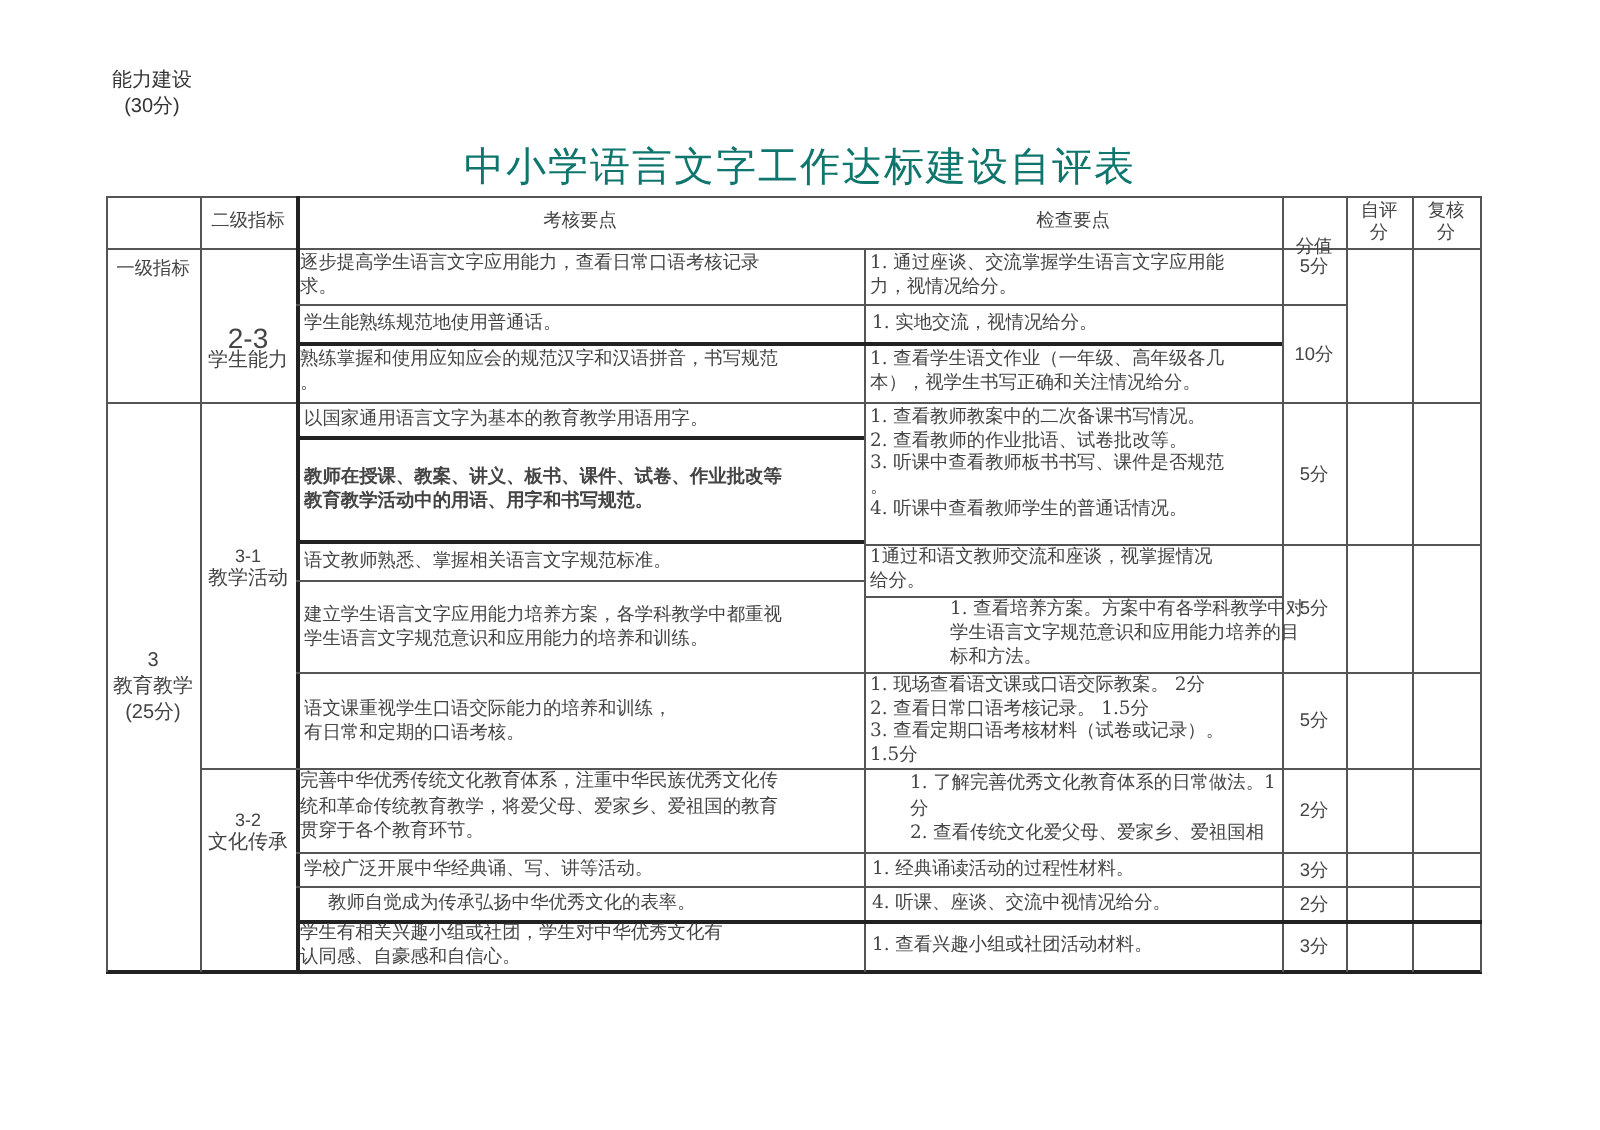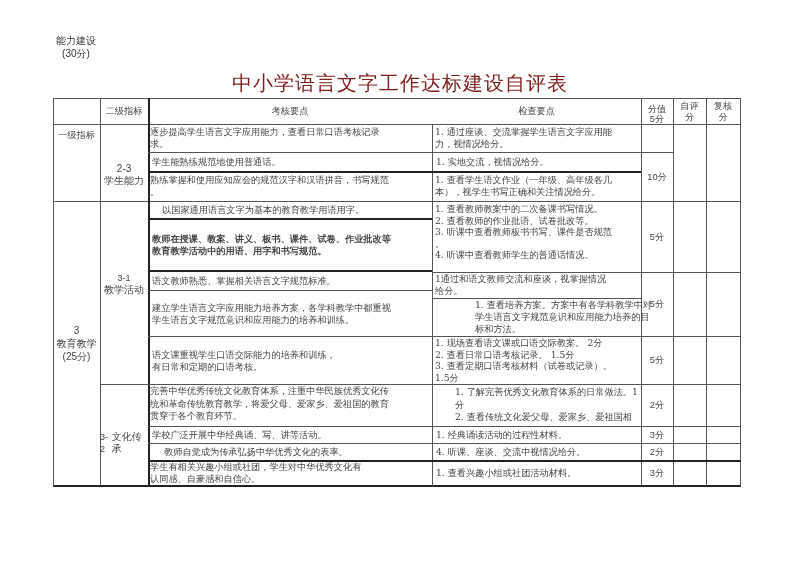--- a/index.html
+++ b/index.html
@@ -1,20 +1,20 @@
 <!DOCTYPE html>
 <html><head>
 <meta charset="utf-8">
 <style>
   html, body { margin:0; padding:0; }
   body { width:800px; height:565px; background:#ffffff; position:relative; overflow:hidden;
          font-family:"DejaVu Serif","Liberation Serif",serif; color:#333; }
   .abs { position:absolute; }
   .sec-label { left:56px; top:34px; font-size:10px; line-height:13px; color:#333; text-align:center; width:40px; }
-  .title { left:0; width:800px; top:70px; text-align:center; font-size:20px; color:#7f1d1d; letter-spacing:1px; }
+  .title { left:0; width:800px; top:70px; text-align:center; font-size:20px; color:#0f766e; letter-spacing:1px; }
   .cell { position:absolute; box-sizing:border-box; font-size:9.2px; line-height:12px; color:#444; }
   .hline { position:absolute; height:0; border-top:1px solid #555; }
   .vline { position:absolute; width:0; border-left:1px solid #555; }
   .thick-v { border-left:2px solid #222; }
   .thick-h { border-top:2px solid #222; }
   .center { display:flex; align-items:center; justify-content:center; text-align:center; }
   .left { padding-left:3px; display:flex; align-items:center; }
   .txt { white-space:pre-line; }
   .sans { font-family:"Liberation Sans","DejaVu Sans",sans-serif; }
 </style>
@@ -68,30 +68,30 @@
 
   <div class="hline" style="left:148px;top:426px;width:593px;"></div>
   <div class="hline" style="left:148px;top:443px;width:593px;"></div>
   <div class="hline thick-h" style="left:148px;top:460px;width:593px;"></div>
 
   <div class="cell center" style="left:53px;top:98px;width:47px;height:26px;margin-top:24px;">一级指标</div>
   <div class="cell center" style="left:100px;top:98px;width:48px;height:26px;">二级指标</div>
   <div class="cell center" style="left:148px;top:98px;width:284px;height:26px;">考核要点</div>
   <div class="cell center" style="left:432px;top:98px;width:209px;height:26px;">检查要点</div>
   <div class="cell" style="left:641px;top:98px;width:32px;height:26px;text-align:center;">
-    <div style="padding-top:5px;font-family:Liberation Serif, serif;">分值</div>
+    <div style="padding-top:19px;font-family:Liberation Serif, serif;">分值</div>
     <div class="sans" style="line-height:8px;">5分</div>
   </div>
   <div class="cell center txt" style="left:673px;top:98px;width:33px;height:26px;line-height:11px;">自评
 分</div>
   <div class="cell center txt" style="left:706px;top:98px;width:34px;height:26px;line-height:11px;">复核
 分</div>
 
   <div class="cell center" style="left:100px;top:124px;width:48px;height:77px;flex-direction:column;font-size:10px;">
-    <span class="sans" style="font-size:10px;margin-top:24px;">2-3</span>
+    <span class="sans" style="font-size:14px;margin-top:24px;">2-3</span>
     <span>学生能力</span>
   </div>
 
   <div class="cell txt" style="left:150px;top:125px;width:282px;height:27px;padding-top:1px;">逐步提高学生语言文字应用能力，查看日常口语考核记录
 求。</div>
   <div class="cell left" style="left:149px;top:153px;width:283px;height:18px;">学生能熟练规范地使用普通话。</div>
   <div class="cell txt" style="left:150px;top:173px;width:282px;height:28px;padding-top:1px;">熟练掌握和使用应知应会的规范汉字和汉语拼音，书写规范
 。</div>
 
   <div class="cell txt" style="left:435px;top:125px;width:206px;height:27px;padding-top:1px;">1. 通过座谈、交流掌握学生语言文字应用能
@@ -106,21 +106,21 @@
     <span class="sans">3</span>
     <span>教育教学</span>
     <span class="sans">(25分)</span>
   </div>
 
   <div class="cell" style="left:100px;top:272px;width:48px;height:40px;display:flex;flex-direction:column;align-items:center;font-size:10px;line-height:12px;">
     <span class="sans" style="font-size:9px;">3-1</span>
     <span>教学活动</span>
   </div>
 
-  <div class="cell left" style="left:149px;top:202px;width:283px;height:16px;margin-left:10px;">以国家通用语言文字为基本的教育教学用语用字。</div>
+  <div class="cell left" style="left:149px;top:202px;width:283px;height:16px;">以国家通用语言文字为基本的教育教学用语用字。</div>
   <div class="cell left txt" style="left:149px;top:220px;width:283px;height:50px;font-weight:bold;">教师在授课、教案、讲义、板书、课件、试卷、作业批改等
 教育教学活动中的用语、用字和书写规范。</div>
   <div class="cell left" style="left:149px;top:272px;width:283px;height:18px;">语文教师熟悉、掌握相关语言文字规范标准。</div>
   <div class="cell left txt" style="left:149px;top:291px;width:283px;height:45px;">建立学生语言文字应用能力培养方案，各学科教学中都重视
 学生语言文字规范意识和应用能力的培养和训练。</div>
   <div class="cell left txt" style="left:149px;top:337px;width:283px;height:47px;">语文课重视学生口语交际能力的培养和训练，
 有日常和定期的口语考核。</div>
 
   <div class="cell txt" style="left:435px;top:203px;width:206px;height:69px;line-height:11.5px;">1. 查看教师教案中的二次备课书写情况。
 2. 查看教师的作业批语、试卷批改等。
@@ -134,21 +134,21 @@
 标和方法。</div>
   <div class="cell txt" style="left:435px;top:337px;width:206px;height:47px;line-height:11.5px;">1. 现场查看语文课或口语交际教案。   2分
 2. 查看日常口语考核记录。  1.5分
 3. 查看定期口语考核材料（试卷或记录）。
 1.5分</div>
 
   <div class="cell center sans" style="left:641px;top:201px;width:32px;height:71px;">5分</div>
   <div class="cell center sans" style="left:641px;top:272px;width:32px;height:64px;">5分</div>
   <div class="cell center sans" style="left:641px;top:336px;width:32px;height:48px;">5分</div>
 
-  <div class="cell" style="left:100px;top:428px;width:48px;height:30px;display:flex;flex-direction:row;align-items:center;font-size:10px;line-height:12px;">
+  <div class="cell" style="left:100px;top:404px;width:48px;height:30px;display:flex;flex-direction:column;align-items:center;font-size:10px;line-height:12px;">
     <span class="sans" style="font-size:9px;">3-2</span>
     <span>文化传承</span>
   </div>
 
   <div class="cell txt" style="left:150px;top:385px;width:282px;height:41px;line-height:12.5px;">完善中华优秀传统文化教育体系，注重中华民族优秀文化传
 统和革命传统教育教学，将爱父母、爱家乡、爱祖国的教育
 贯穿于各个教育环节。</div>
   <div class="cell left" style="left:149px;top:427px;width:283px;height:16px;">学校广泛开展中华经典诵、写、讲等活动。</div>
   <div class="cell left" style="left:161px;top:444px;width:283px;height:16px;">教师自觉成为传承弘扬中华优秀文化的表率。</div>
   <div class="cell txt" style="left:150px;top:461px;width:282px;height:24px;line-height:11.5px;">学生有相关兴趣小组或社团，学生对中华优秀文化有

